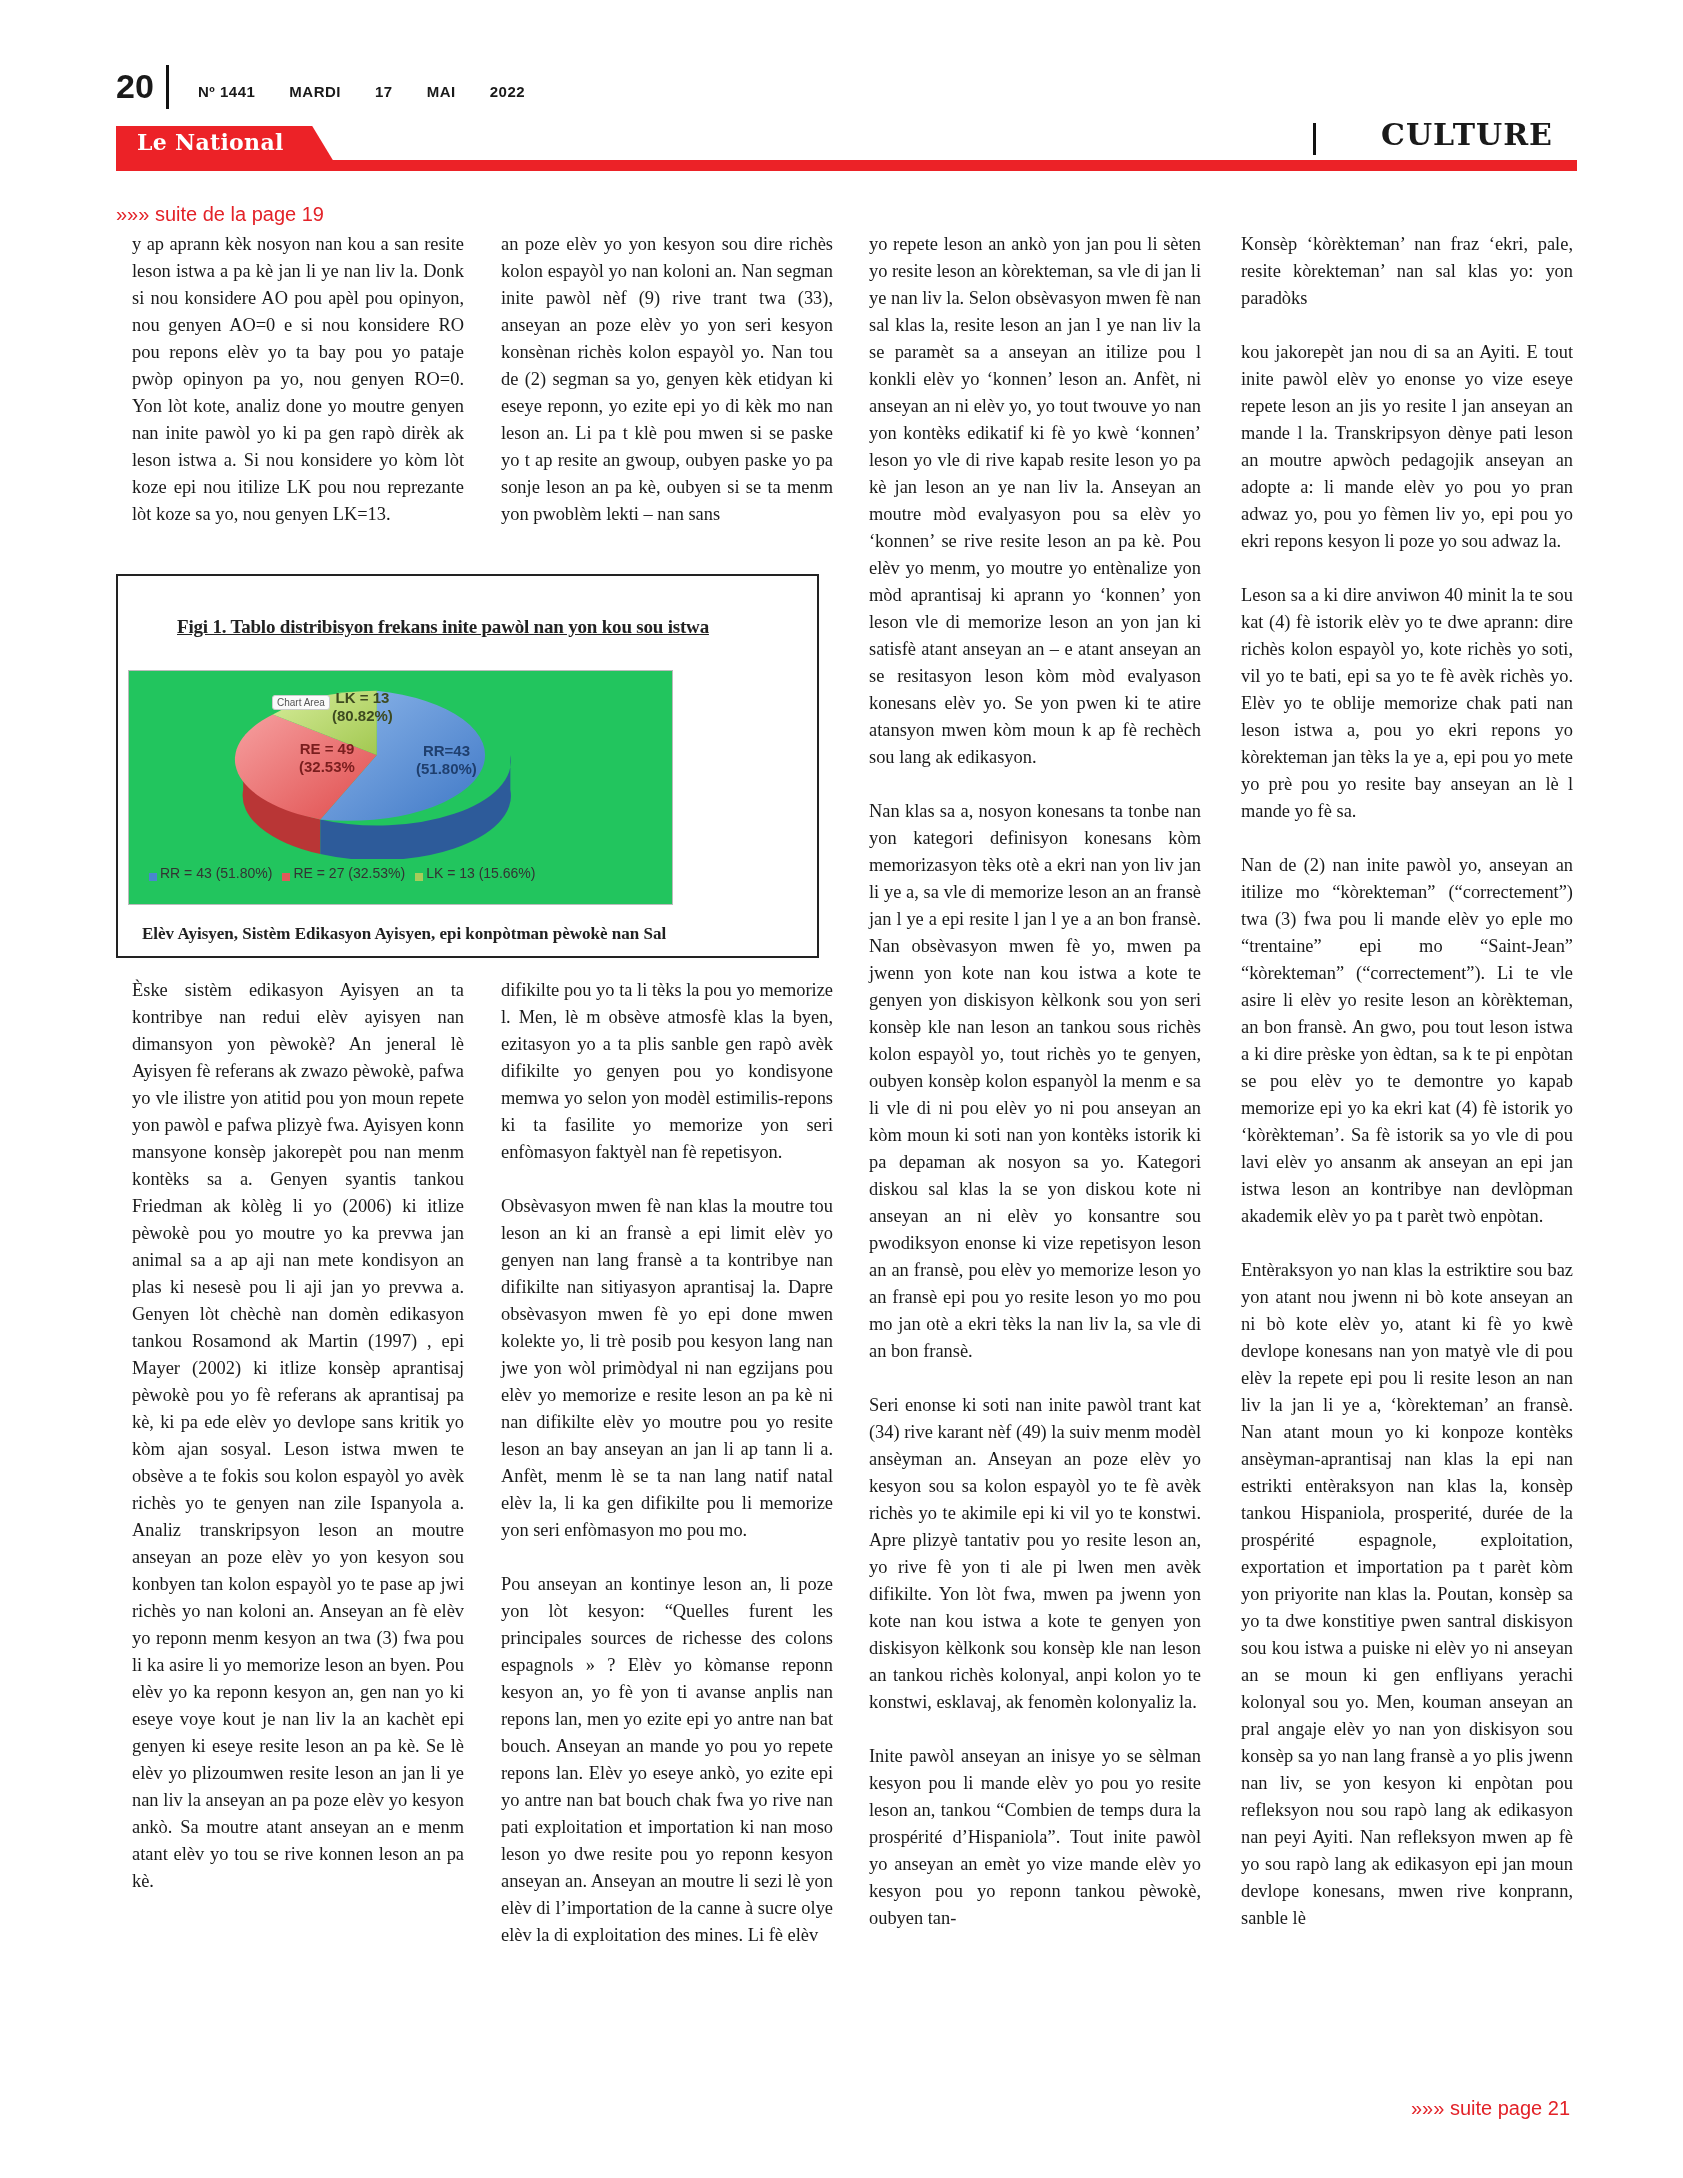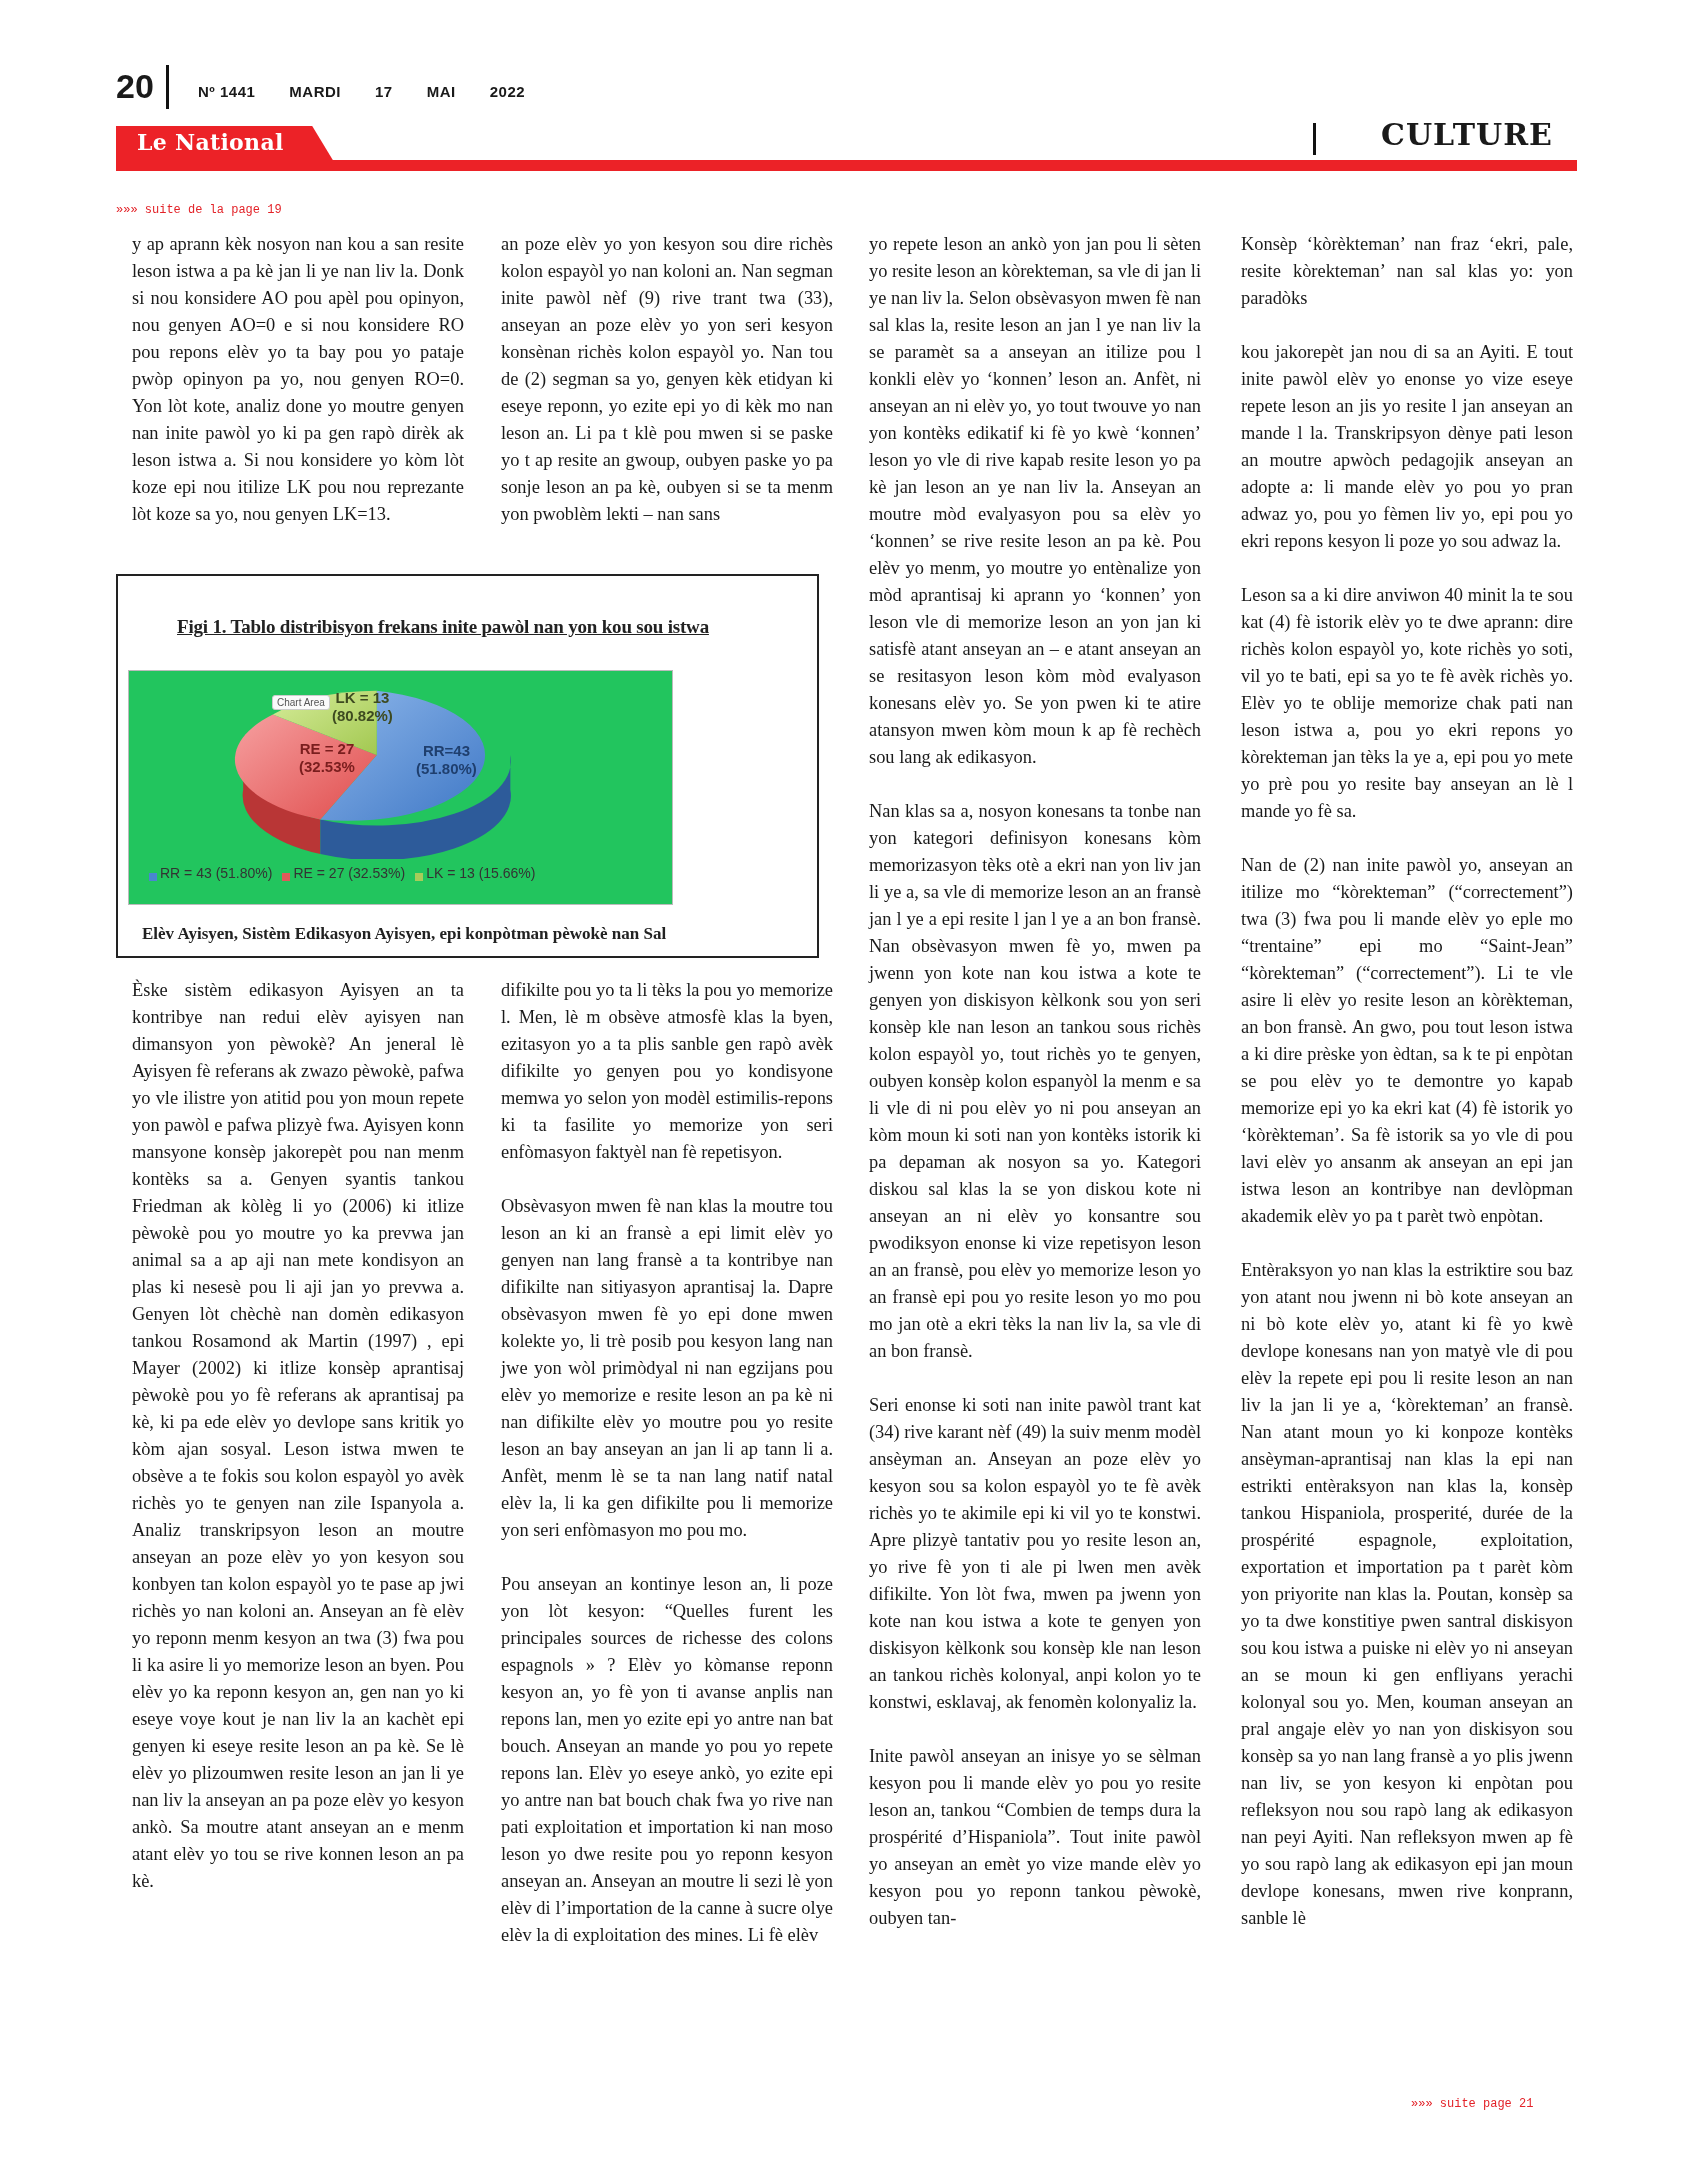--- a/index.html
+++ b/index.html
@@ -6,21 +6,21 @@
   body { width:1683px; height:2178px; position:relative; overflow:hidden; font-family:"DejaVu Serif", serif; color:#1a1a1a; }
   .abs { position:absolute; }
   .pagenum { left:116px; top:69px; font-family:"Liberation Sans", sans-serif; font-weight:bold; font-size:34px; line-height:34px; }
   .pagesep { left:166px; top:65px; width:3px; height:44px; background:#111; }
   .issue { left:198px; top:83px; font-family:"Liberation Sans", sans-serif; font-weight:bold; font-size:15px; letter-spacing:0.5px; display:flex; gap:34px; }
   .tab { left:116px; top:126px; width:218px; height:36px; background:#ec2227; clip-path:polygon(0 0, 90% 0, 100% 100%, 0 100%); }
   .tabtext { left:137px; top:129px; color:#fff; font-family:"DejaVu Serif", serif; font-weight:bold; font-size:22px; letter-spacing:0.3px; }
   .redline { left:116px; top:160px; width:1461px; height:11px; background:#ec2227; }
   .secbar { left:1313px; top:123px; width:3px; height:32px; background:#111; }
   .section { left:1381px; top:117px; font-family:"DejaVu Serif", serif; font-weight:bold; font-size:30px; letter-spacing:1px; }
-  .cont { font-family:Liberation Mono, monospace; color:#e32228; font-size:12px; }
+  .cont { font-family:Liberation Sans, sans-serif; color:#e32228; font-size:20px; }
   .col { position:absolute; width:348px; font-family:"Liberation Serif", serif; font-size:18.4px; line-height:27px; text-align:justify; hyphens:manual; }
   .col p { margin:0 0 27px 16px; }
   .col p:last-child { margin-bottom:0; }
   .figure { left:116px; top:574px; width:703px; height:384px; border:2px solid #222; background:#fff; box-sizing:border-box; }
   .fig-title { position:absolute; left:59px; top:40px; font-family:"Liberation Serif", serif; font-weight:bold; font-size:19px; text-decoration:underline; color:#222; letter-spacing:-0.2px; }
   .chartbox { position:absolute; left:10px; top:94px; width:543px; height:233px; border:1px solid #bbb; background:#22c55e; }
   .legend { position:absolute; left:20px; top:194px; display:flex; gap:10px; font-family:"Liberation Sans", sans-serif; font-size:14px; color:#333; }
   .legend .item { display:flex; align-items:flex-end; gap:3px; }
   .legend .sw { width:8px; height:8px; display:inline-block; }
   .fig-caption { position:absolute; left:24px; top:348px; font-family:"Liberation Serif", serif; font-weight:bold; font-size:17px; color:#222; white-space:nowrap; }
@@ -80,21 +80,21 @@
       <path d="M 250 85 L 250 20 A 135 65 0 1 1 193 150 Z" fill="url(#gBlue)"></path>
       <path d="M 250 85 L 193 150 A 135 65 0 0 1 145 44 Z" fill="url(#gRed)"></path>
       <path d="M 250 85 L 145 44 A 135 65 0 0 1 250 20 Z" fill="url(#gGreen)"></path>
     </svg>
     <div class="tooltip">Chart Area</div>
     <div class="pie-label" style="left:203px; top:18px; color:#3d4a20;">
       <div>LK = 13</div>
       <div>(80.82%)</div>
     </div>
     <div class="pie-label" style="left:170px; top:69px; color:#7a1e1e;">
-      <div>RE = 27</div>
+      <div>RE = 49</div>
       <div>(32.53%</div>
     </div>
     <div class="pie-label" style="left:287px; top:71px; color:#1f3f6e;">
       <div>RR=43</div>
       <div>(51.80%)</div>
     </div>
     <div class="legend">
       <div class="item">
           <span class="sw" style="background:#4a86d0"></span>
           <span>RR = 43 (51.80%)</span>

